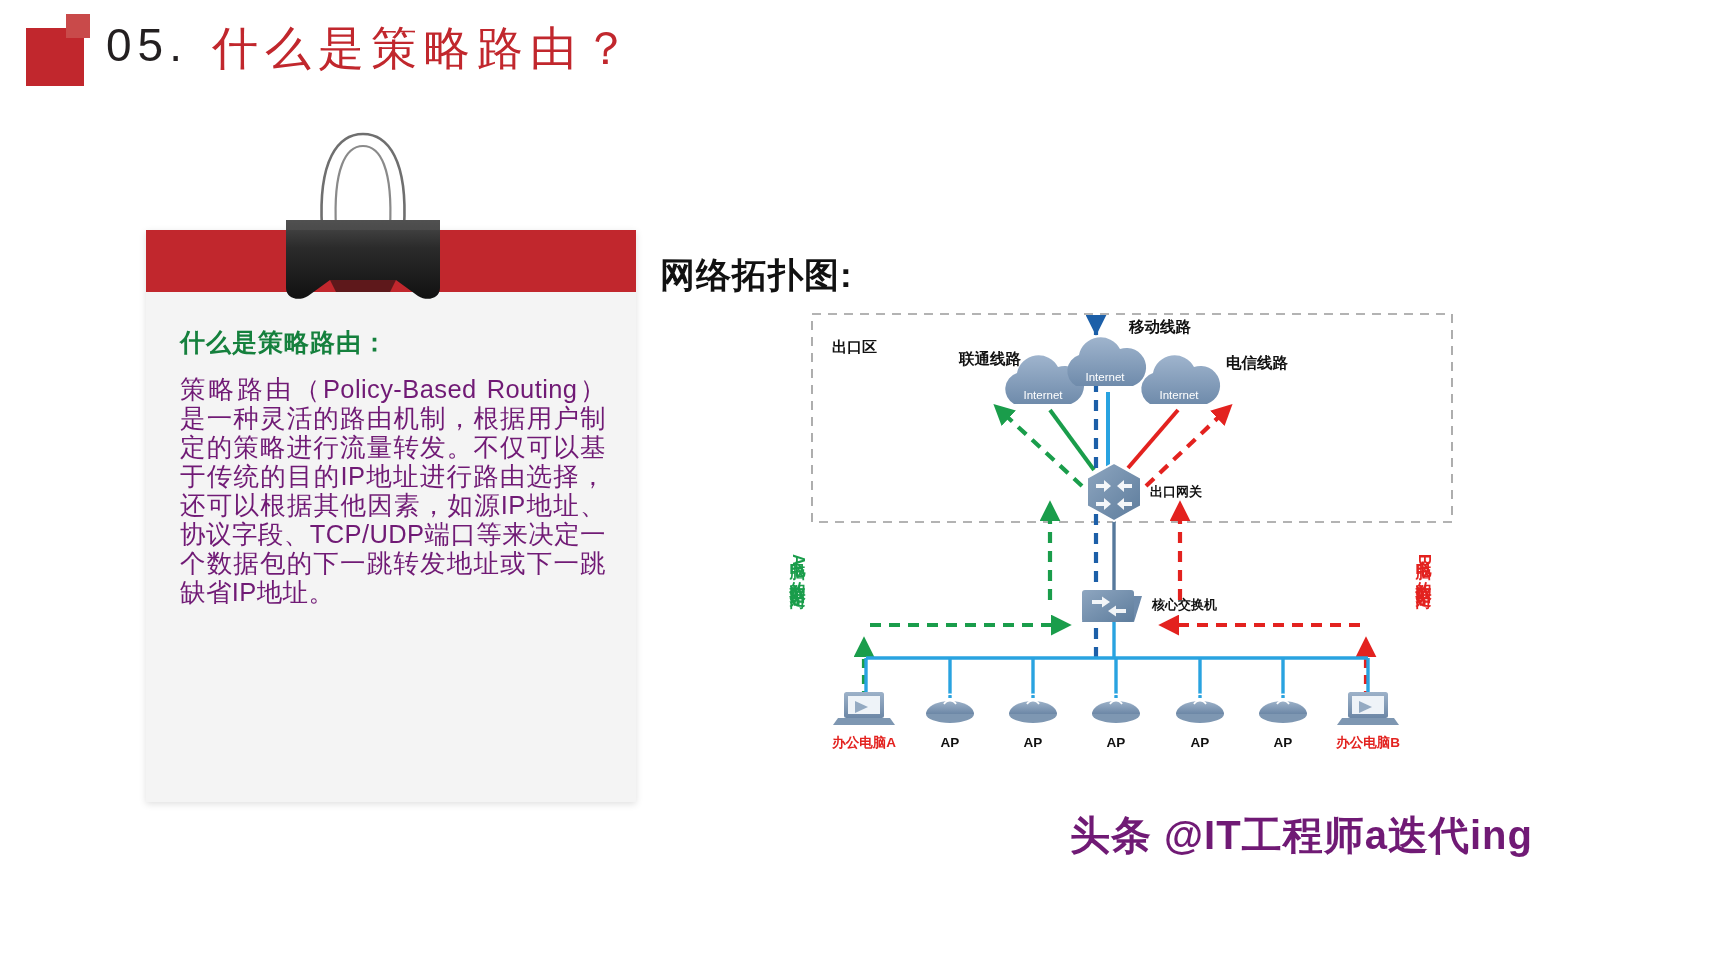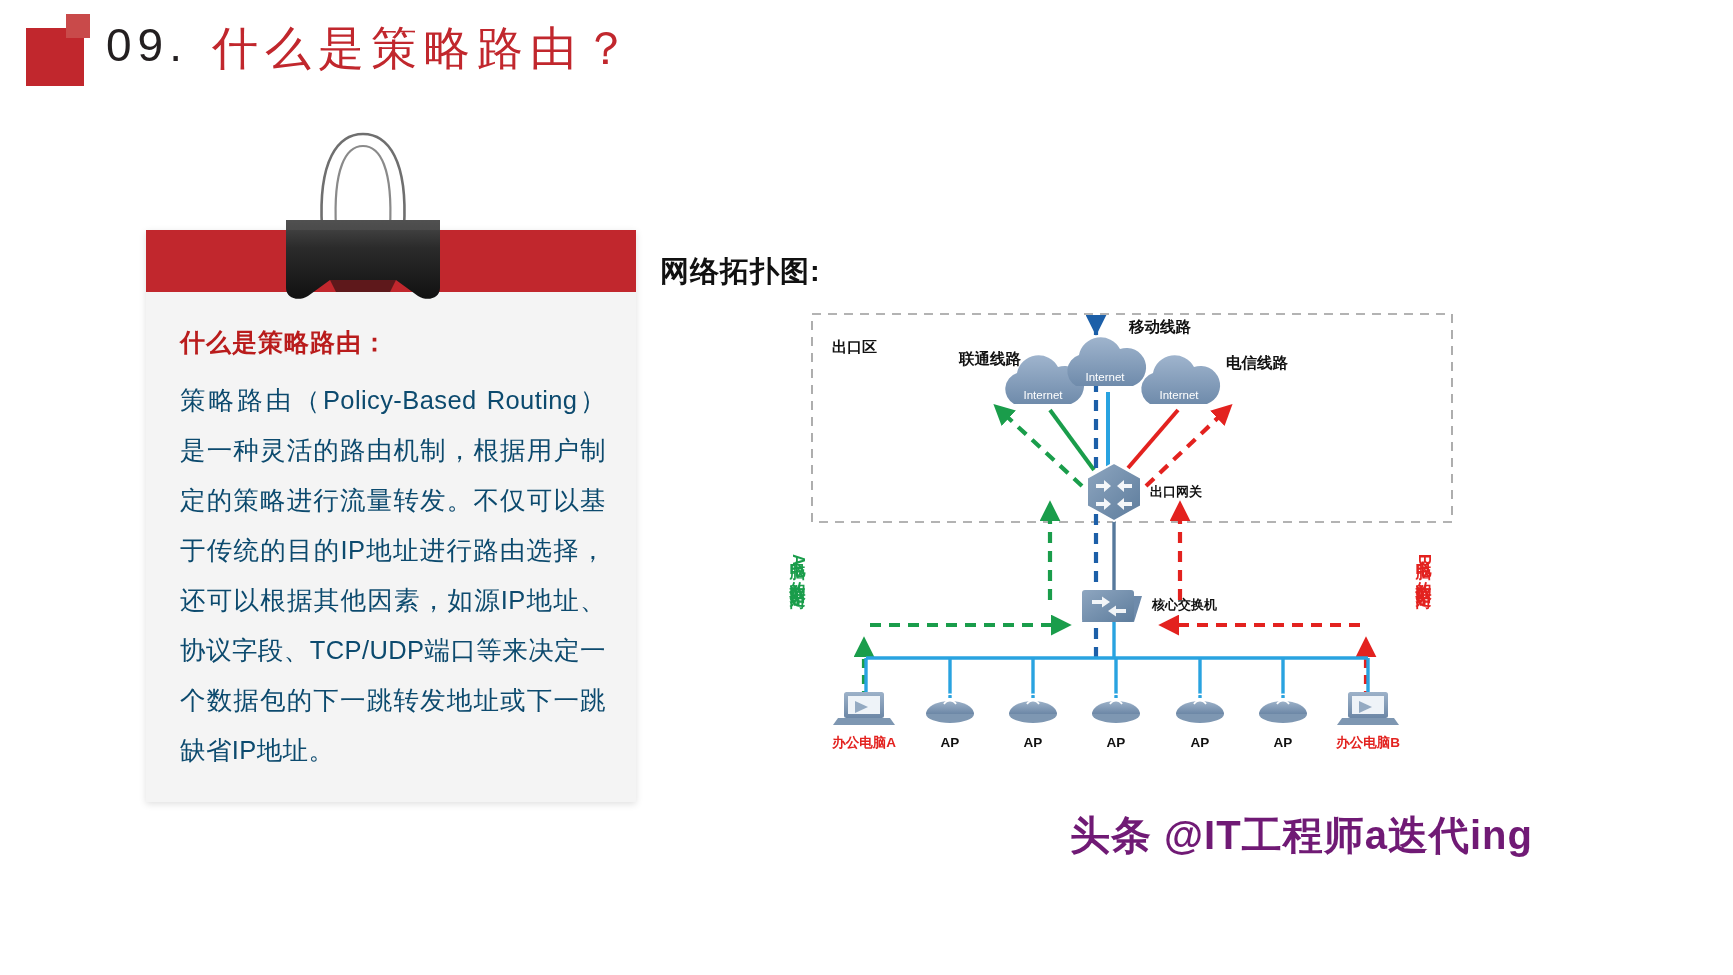--- a/index.html
+++ b/index.html
@@ -15,43 +15,43 @@
   .sq-big{position:absolute;left:26px;top:28px;width:58px;height:58px;background:#c1272d;}
   .sq-small{position:absolute;left:66px;top:14px;width:24px;height:24px;background:#c94a4a;}
   .hdr-num{position:absolute;left:106px;top:18px;font-size:46px;letter-spacing:6px;color:#231f20;font-weight:400;}
   .hdr-title{position:absolute;left:212px;top:18px;font-size:46px;letter-spacing:7px;color:#c1272d;font-weight:400;text-align:right;}
 
   
   .card{position:absolute;left:146px;top:230px;width:490px;height:572px;background:#f4f4f4;
         box-shadow:0 2px 7px rgba(0,0,0,.13);}
   .card-top{position:absolute;left:0;top:0;width:100%;height:62px;background:#c1272d;}
   .card-body{position:absolute;left:34px;top:96px;right:30px;}
-  .card-h{font-size:25px;font-weight:bold;color:#b91c1c;letter-spacing:1px;margin-bottom:16px;}
-  .card-p{font-size:25.5px;color:#0c4a6e;line-height:50px;letter-spacing:.4px;text-align:justify;}
+  .card-h{font-size:25px;font-weight:bold;color:#15803d;letter-spacing:1px;margin-bottom:16px;}
+  .card-p{font-size:25.5px;color:#701a75;line-height:29px;letter-spacing:.4px;text-align:justify;}
 
   
   .clip{position:absolute;left:278px;top:120px;width:170px;height:185px;}
 
   
-  .topo-title{position:absolute;left:660px;top:252px;font-size:29px;font-weight:bold;color:#111;letter-spacing:1px;}
+  .topo-title{position:absolute;left:660px;top:252px;font-size:35px;font-weight:bold;color:#111;letter-spacing:1px;}
   .topo{position:absolute;left:760px;top:300px;width:700px;height:470px;}
   .topo svg{display:block;}
 
   
   .wm{position:absolute;left:1070px;top:808px;font-size:40px;font-weight:bold;color:#701a75;letter-spacing:1px;}
 </style>
 </head>
 <body>
 
 <div class="slide">
 
   <div class="hdr">
     <div class="sq-big"></div>
     <div class="sq-small"></div>
-    <div class="hdr-num">09.</div>
+    <div class="hdr-num">05.</div>
     <div class="hdr-title">什么是策略路由？</div>
   </div>
 
   <div class="card">
     <div class="card-top"></div>
     <div class="card-body">
       <div class="card-h">什么是策略路由：</div>
       <div class="card-p">策略路由（Policy-Based Routing）是一种灵活的路由机制，根据用户制定的策略进行流量转发。不仅可以基于传统的目的IP地址进行路由选择，还可以根据其他因素，如源IP地址、协议字段、TCP/UDP端口等来决定一个数据包的下一跳转发地址或下一跳缺省IP地址。</div>
     </div>
   </div>

